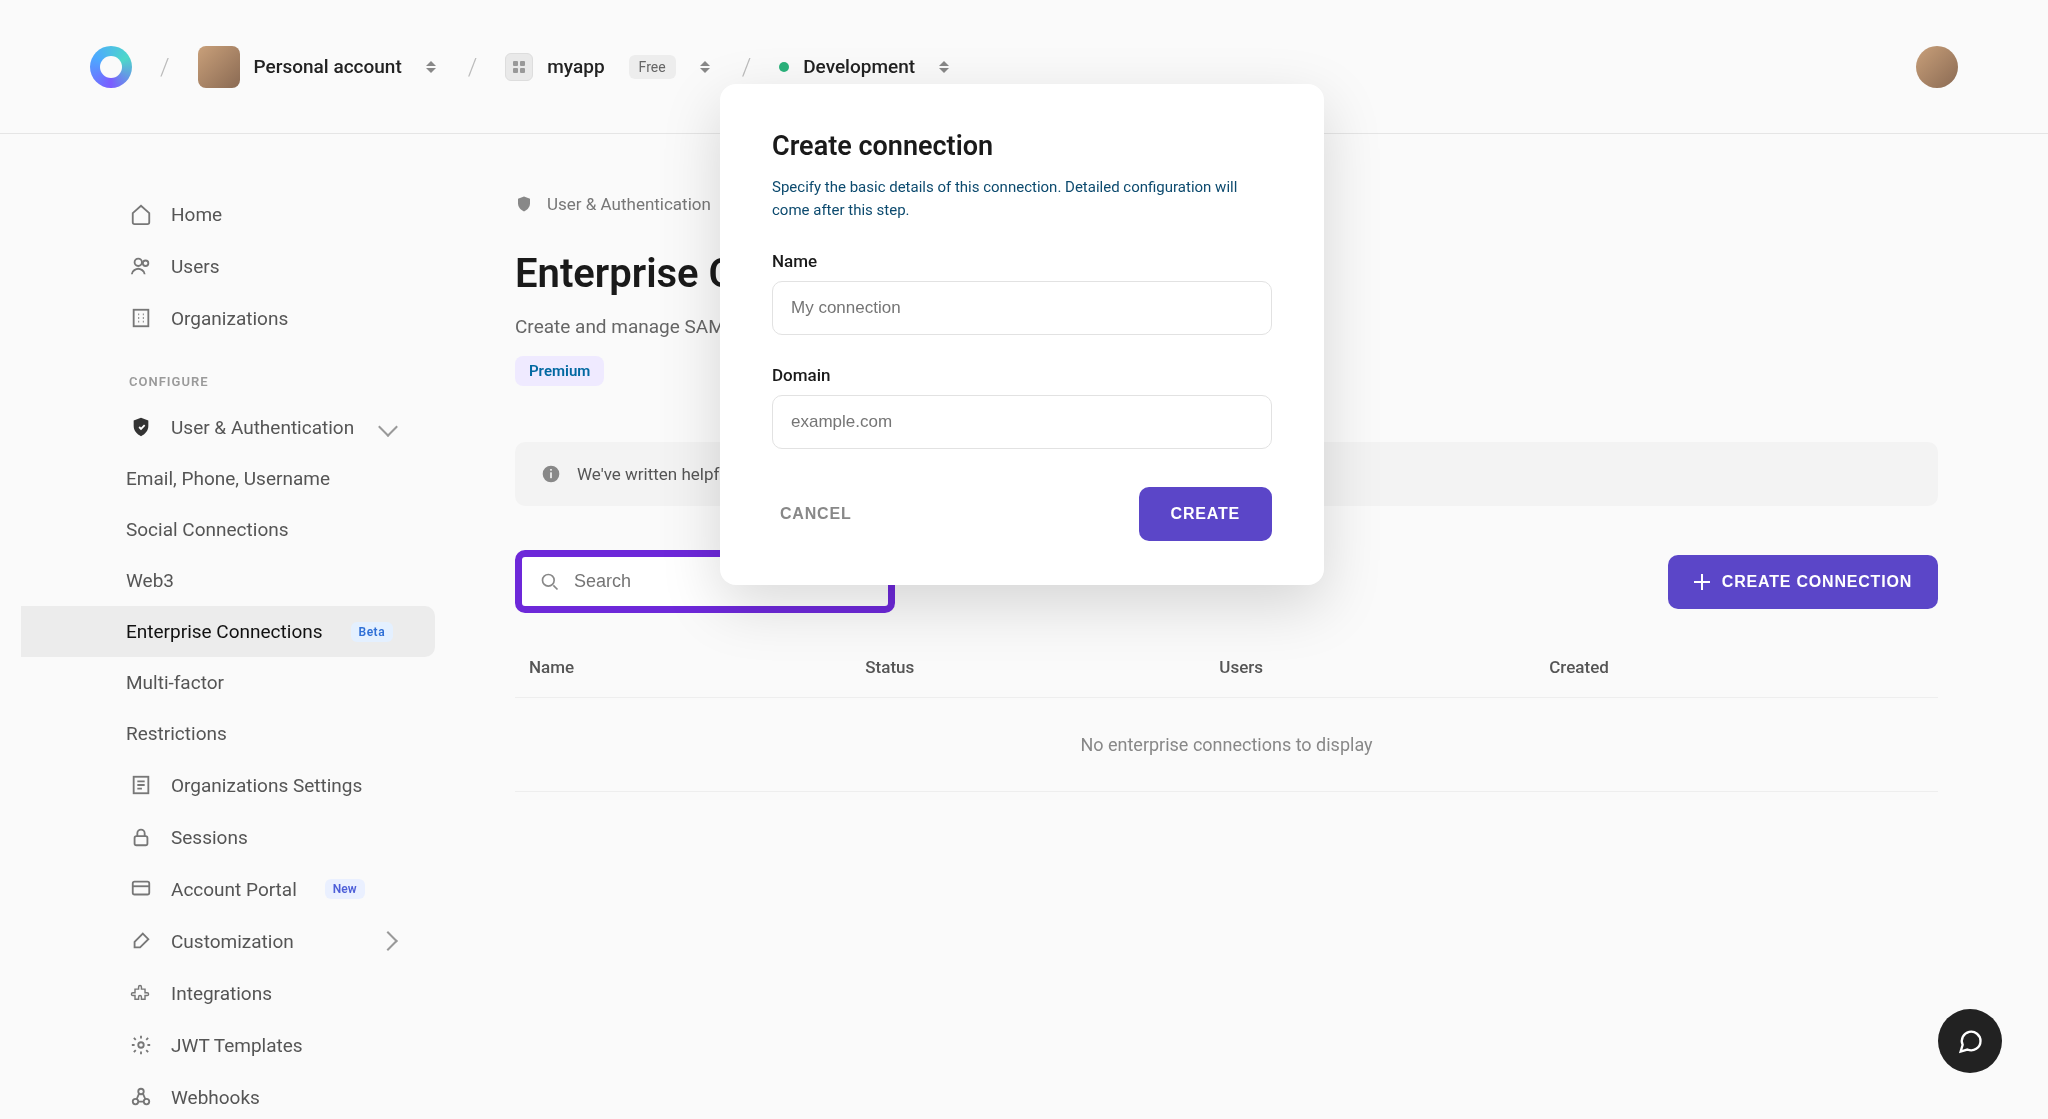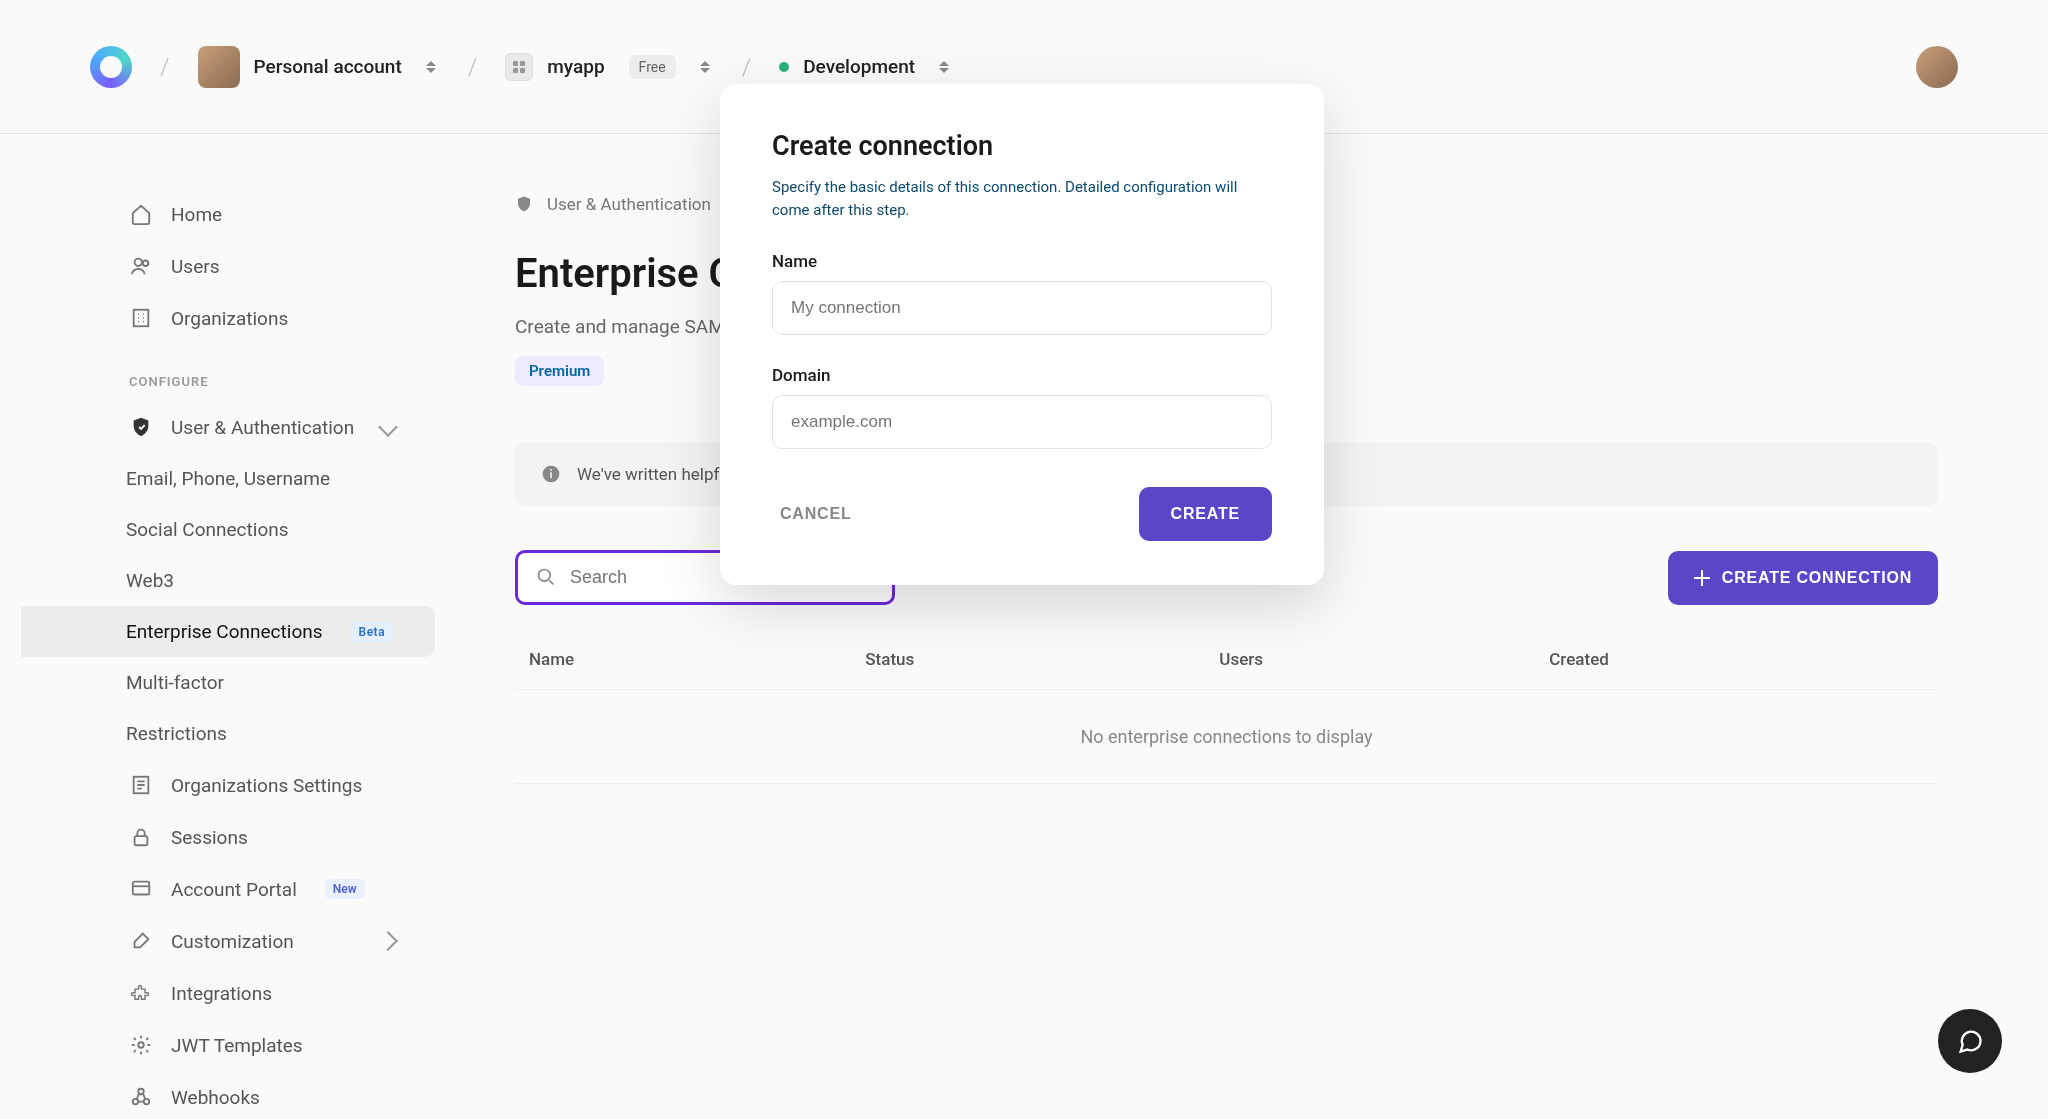--- a/index.html
+++ b/index.html
@@ -43,21 +43,21 @@
 
   
   .main{flex:1;padding:60px 110px 0 64px;position:relative;}
   .breadcrumb2{display:flex;align-items:center;gap:14px;color:#777;font-size:17px;}
   .bc-sep{color:#bbb;font-size:14px;}
   .page-title{font-size:40px;font-weight:600;margin-top:36px;}
   .page-sub{font-size:19px;color:#666;margin-top:18px;}
   .premium{display:inline-block;background:#efeaff;color:#0369a1;font-size:15px;font-weight:600;padding:6px 14px;border-radius:8px;margin-top:18px;}
   .notice{margin-top:56px;background:#f3f3f3;border-radius:10px;padding:22px 26px;display:flex;align-items:center;gap:16px;color:#555;font-size:17px;}
   .toolbar{margin-top:44px;display:flex;align-items:center;gap:20px;}
-  .search{flex:0 0 380px;display:flex;align-items:flex-start;gap:14px;border:3px solid #6d28d9;background:#fff;border-radius:10px;padding:14px 18px;}
+  .search{flex:0 0 380px;display:flex;align-items:flex-end;gap:14px;border:7px solid #6d28d9;background:#fff;border-radius:10px;padding:14px 18px;}
   .search input{border:none;outline:none;font-size:18px;flex:1;background:transparent;color:#333;}
   .spacer{flex:1;}
   .btn-primary{background:#5b46c8;color:#fff;border:none;border-radius:10px;padding:18px 26px;font-size:16px;font-weight:700;letter-spacing:.8px;display:flex;align-items:center;gap:12px;cursor:pointer;}
   .plus{width:16px;height:16px;position:relative;}
   .plus::before,.plus::after{content:"";position:absolute;background:#fff;}
   .plus::before{left:7px;top:0;width:2px;height:16px;}
   .plus::after{top:7px;left:0;width:16px;height:2px;}
 
   table{width:100%;border-collapse:collapse;margin-top:24px;}
   th{text-align:left;font-size:17px;font-weight:500;color:#555;padding:20px 14px;border-bottom:1px solid #eee;}

